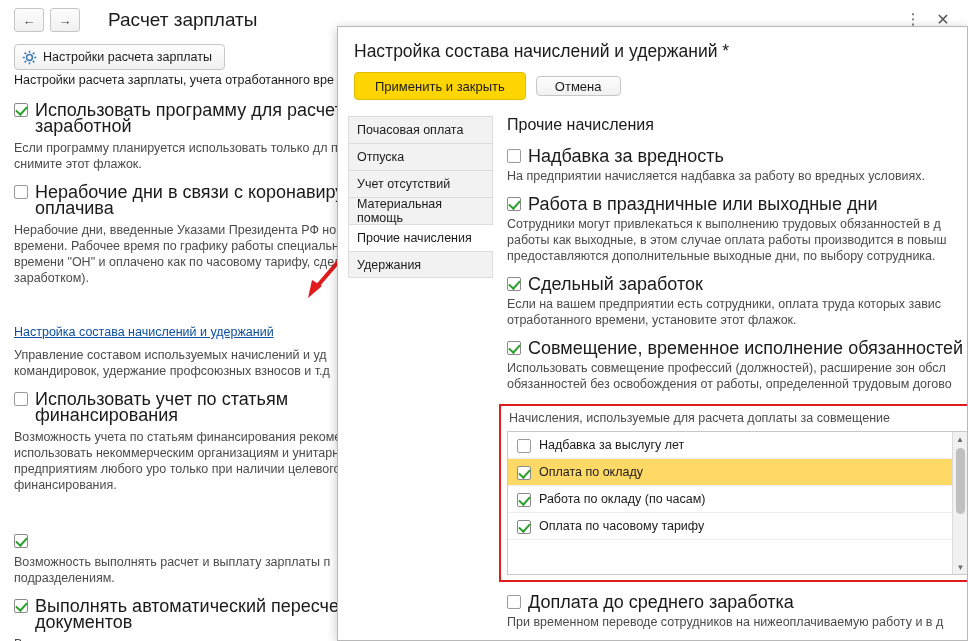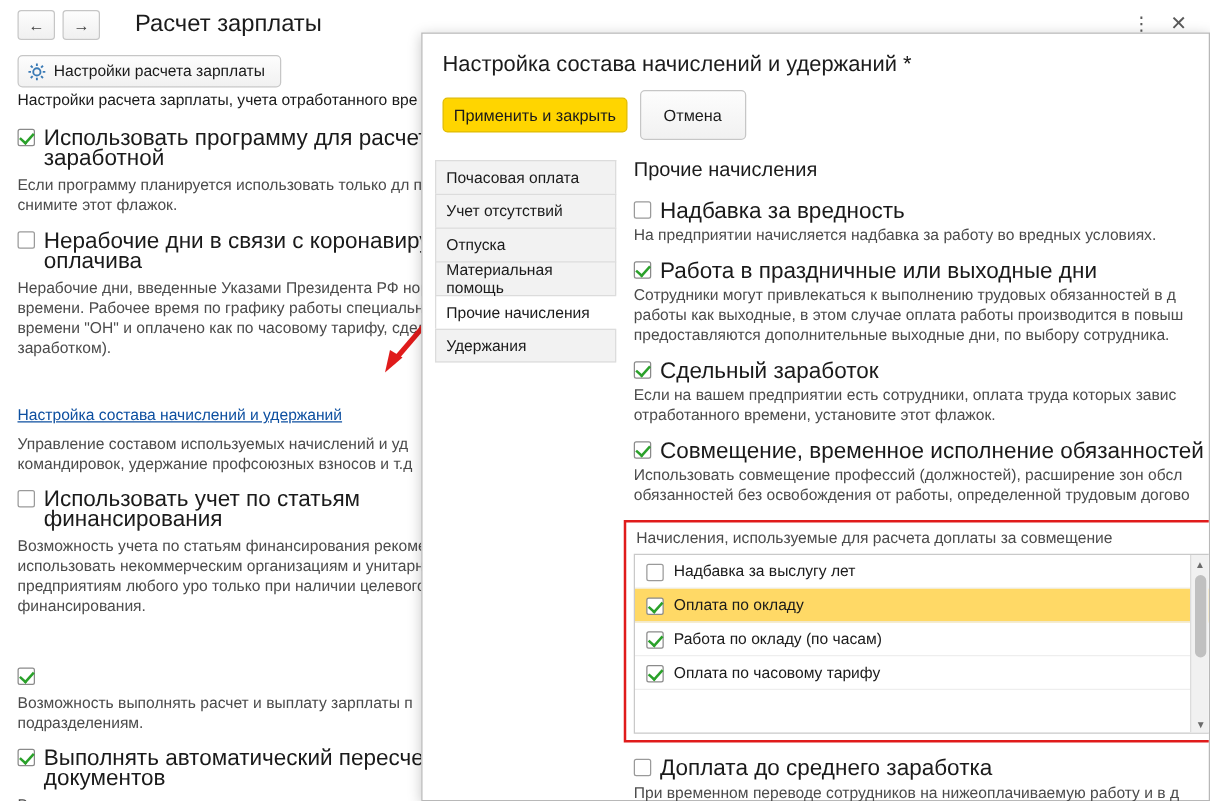--- a/index.html
+++ b/index.html
@@ -96,26 +96,26 @@
   }
   .dialog-title {
     padding: 14px 16px 10px 16px;
     font-size: 17.5px; color: #1b1b1b;
   }
   .dialog-actions {
     padding: 0 16px 12px 16px; display: flex; align-items: center; gap: 10px;
   }
   .btn-primary {
     background: #ffd500; border: 1px solid #e0bb00; border-radius: 4px;
-    height: 28px; padding: 0 8px; font-size: 13px; color: #1a1a1a;
+    height: 28px; padding: 0 20px; font-size: 13px; color: #1a1a1a;
     display: flex; align-items: center;
   }
   .btn-secondary {
     background: linear-gradient(#fdfdfd,#f1f1f1); border: 1px solid #c6c6c6;
-    border-radius: 4px; height: 40px; padding: 0 18px; font-size: 13px;
+    border-radius: 4px; height: 20px; padding: 0 18px; font-size: 13px;
     color: #1a1a1a; display: flex; align-items: center;
   }
   .dialog-split { display: flex; height: 520px; }
   .tabs {
     width: 155px; flex: 0 0 155px; padding-left: 10px; padding-top: 4px;
   }
   .tab {
     height: 27px; display: flex; align-items: center; padding: 0 8px;
     font-size: 12.5px; color: #1a1a1a;
     border: 1px solid #dcdcdc; border-bottom: none;
@@ -262,24 +262,24 @@
       </div>
     </div>
 
     <div class="dialog-split">
 
       <div class="tabs">
         <div class="tab">
           <span>Почасовая оплата</span>
         </div>
         <div class="tab">
+          <span>Отпуска</span>
+        </div>
+        <div class="tab">
           <span>Учет отсутствий</span>
-        </div>
-        <div class="tab">
-          <span>Отпуска</span>
         </div>
         <div class="tab">
           <span>Материальная помощь</span>
         </div>
         <div class="tab active">
           <span>Прочие начисления</span>
         </div>
         <div class="tab last">
           <span>Удержания</span>
         </div>

